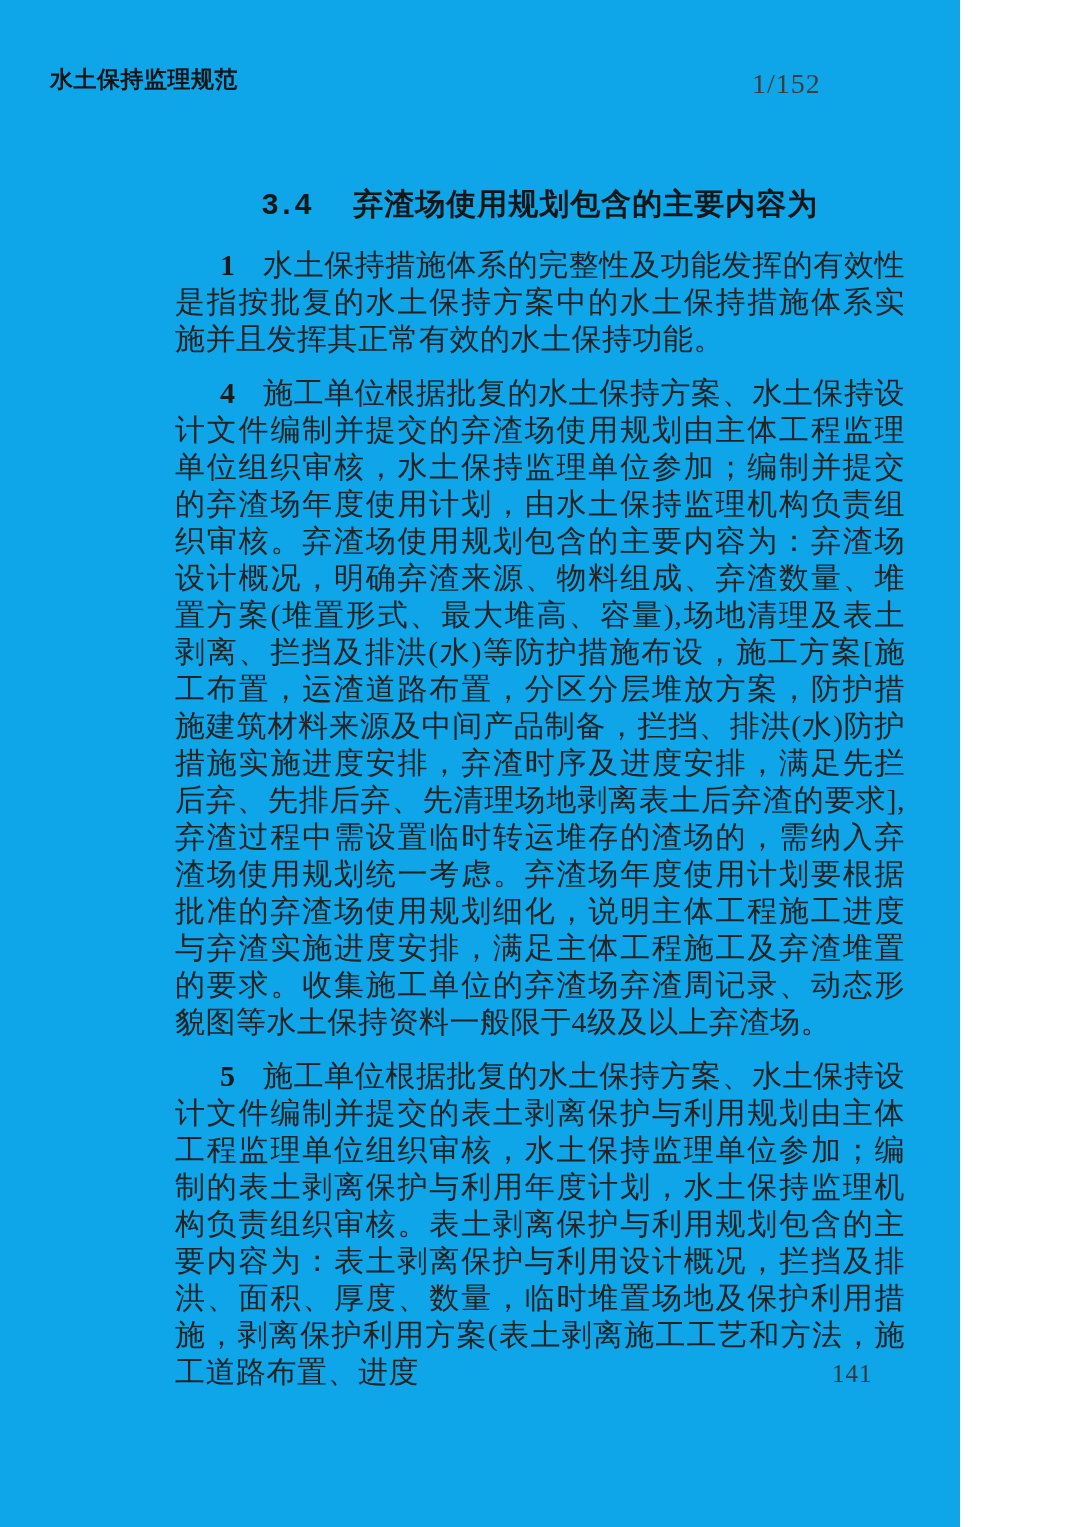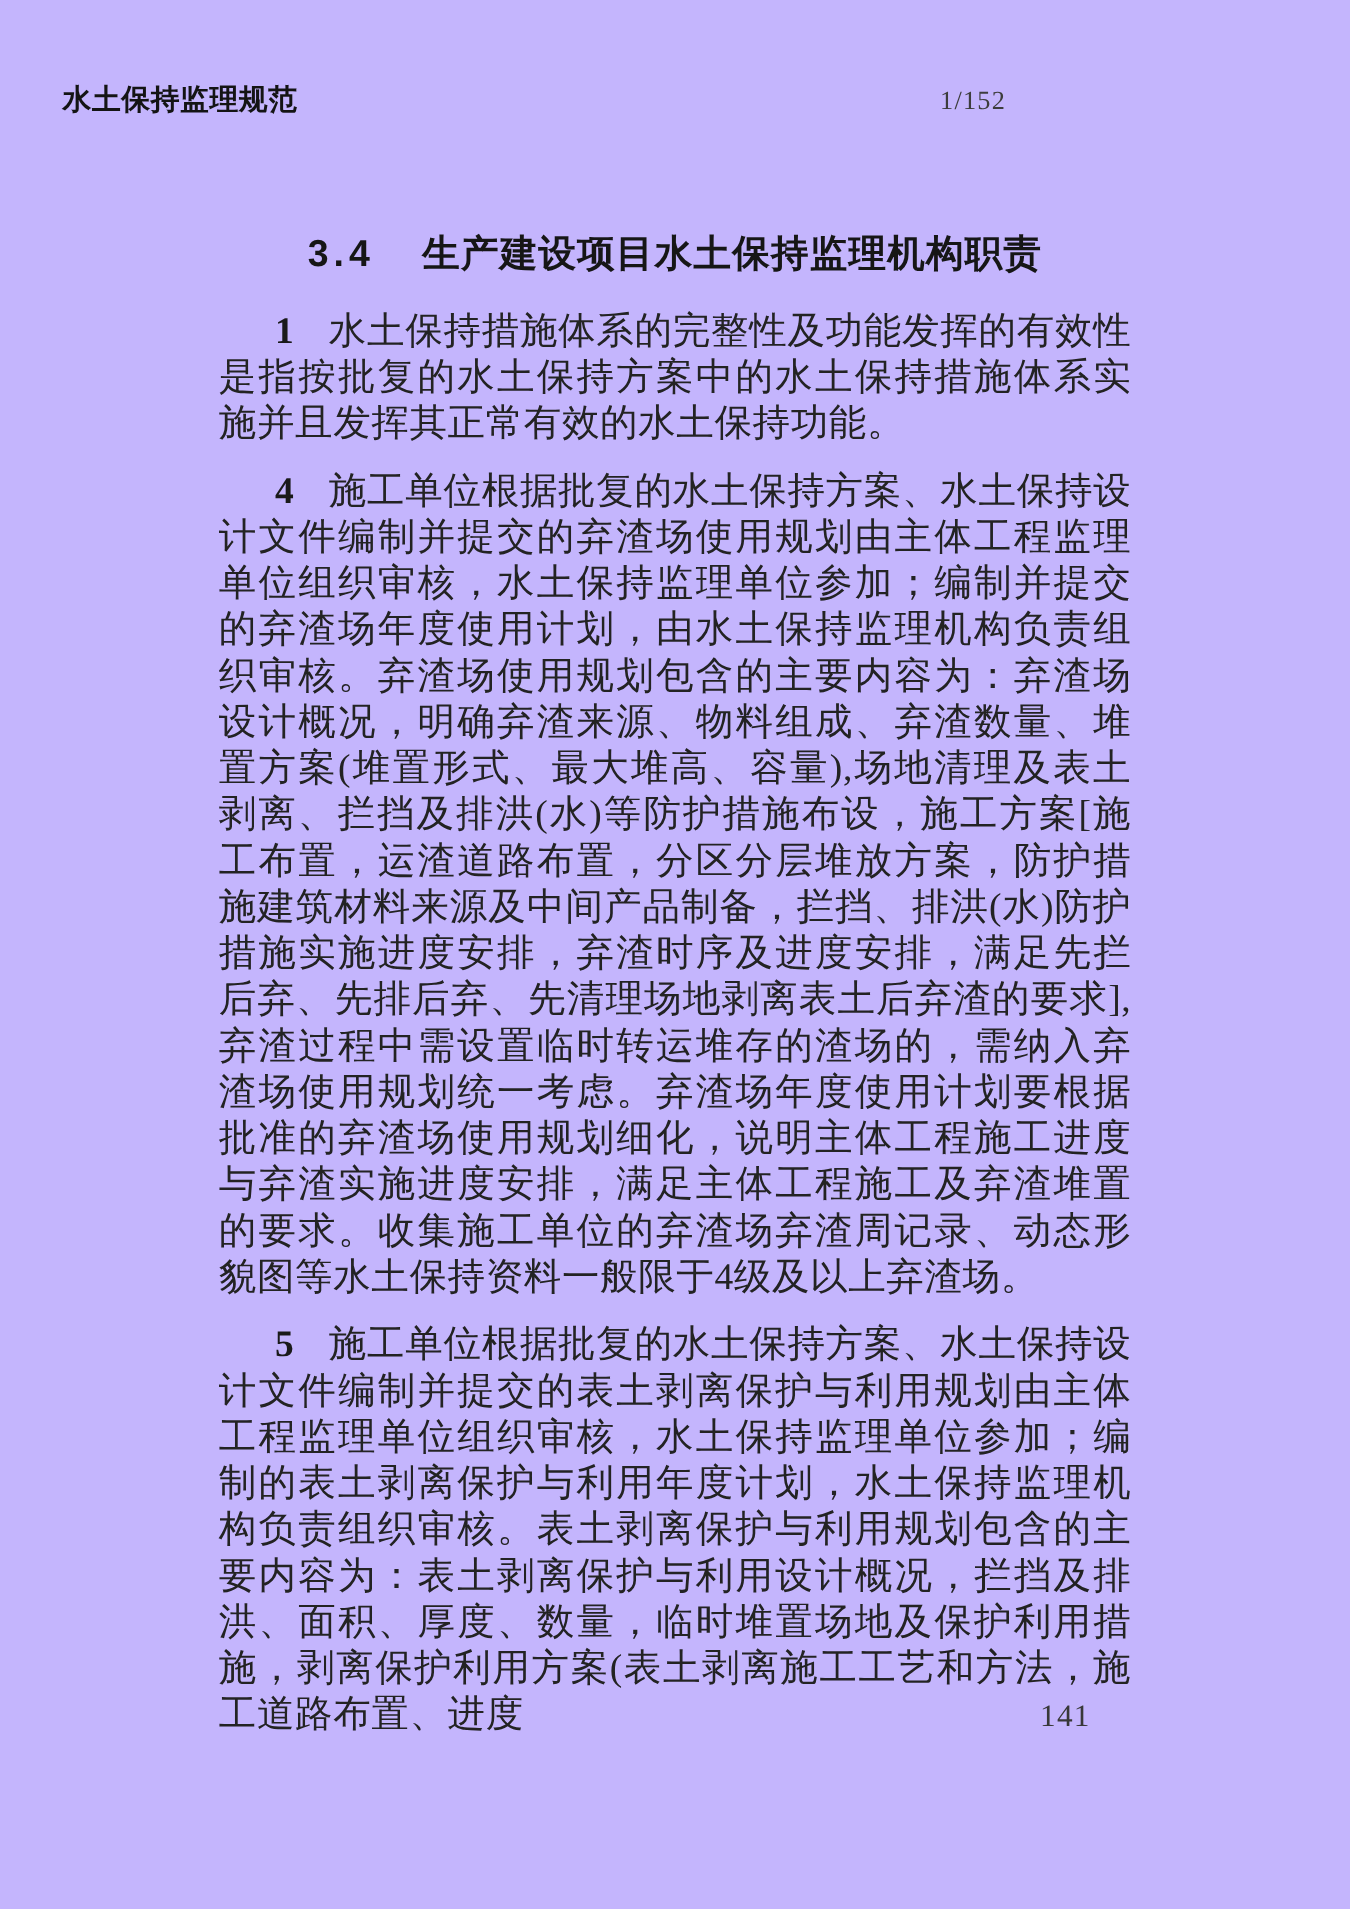--- a/index.html
+++ b/index.html
@@ -3,43 +3,43 @@
 <meta charset="utf-8">
 <style>
   html, body { margin: 0; padding: 0; }
   body {
     background: #ffffff;
     font-family: "Liberation Serif", "DejaVu Serif", serif;
     -webkit-font-smoothing: antialiased;
   }
   .page {
     position: relative;
-    width: 1080px;
+    width: 960px;
     height: 1527px;
-    background: #c4b5fd;
+    background: #0ea5e9;
     overflow: hidden;
     color: #222222;
   }
 
   
   .doc-title {
     position: absolute;
     left: 50px;
     top: 64px;
     font-family: "Liberation Sans", "DejaVu Sans", sans-serif;
     font-weight: bold;
     font-size: 23px;
     letter-spacing: 0.5px;
     color: #141414;
   }
   .page-indicator {
     position: absolute;
     left: 752px;
     top: 68px;
-    font-size: 21px;
+    font-size: 28px;
     color: #3d3d3d;
     letter-spacing: 1px;
   }
 
   
   .content {
     position: absolute;
     left: 175px;
     top: 184px;
     width: 730px;
@@ -103,21 +103,21 @@
 <div class="page">
 
   <div class="doc-title">水土保持监理规范</div>
 
   <div class="page-indicator">1/152</div>
 
   <main class="content">
 
 
     <h2 class="section-heading">
-      <span class="section-number">3.4</span><span class="section-title">生产建设项目水土保持监理机构职责</span>
+      <span class="section-number">3.4</span><span class="section-title">弃渣场使用规划包含的主要内容为</span>
     </h2>
 
 
     <p class="para">
       <span class="item-no">1</span><span class="item-text">水土保持措施体系的完整性及功能发挥的有效性是指按批复的水土保持方案中的水土保持措施体系实施并且发挥其正常有效的水土保持功能。</span>
     </p>
 
     <p class="para">
       <span class="item-no">4</span><span class="item-text">施工单位根据批复的水土保持方案、水土保持设计文件编制并提交的弃渣场使用规划由主体工程监理单位组织审核，水土保持监理单位参加；编制并提交的弃渣场年度使用计划，由水土保持监理机构负责组织审核。弃渣场使用规划包含的主要内容为：弃渣场设计概况，明确弃渣来源、物料组成、弃渣数量、堆置方案(堆置形式、最大堆高、容量),场地清理及表土剥离、拦挡及排洪(水)等防护措施布设，施工方案[施工布置，运渣道路布置，分区分层堆放方案，防护措施建筑材料来源及中间产品制备，拦挡、排洪(水)防护措施实施进度安排，弃渣时序及进度安排，满足先拦后弃、先排后弃、先清理场地剥离表土后弃渣的要求],弃渣过程中需设置临时转运堆存的渣场的，需纳入弃渣场使用规划统一考虑。弃渣场年度使用计划要根据批准的弃渣场使用规划细化，说明主体工程施工进度与弃渣实施进度安排，满足主体工程施工及弃渣堆置的要求。收集施工单位的弃渣场弃渣周记录、动态形貌图等水土保持资料一般限于4级及以上弃渣场。</span>
     </p>

